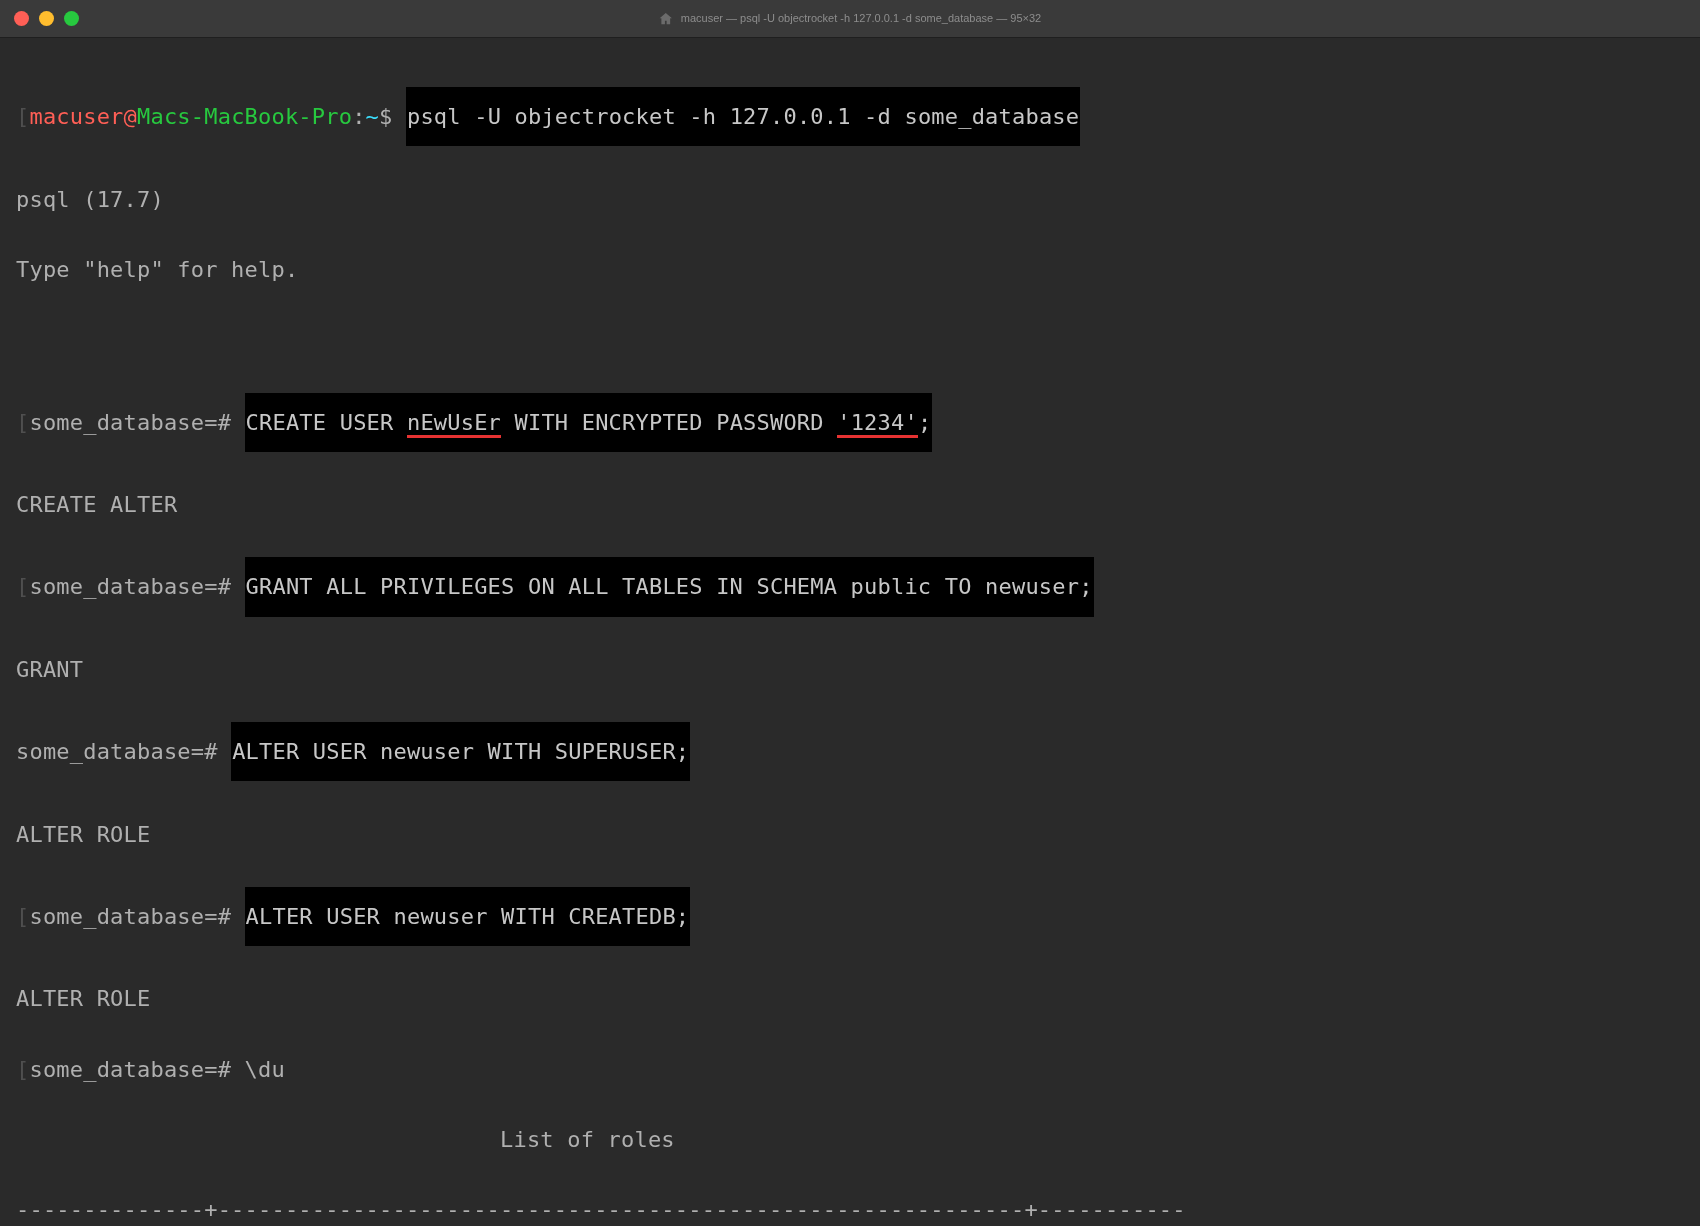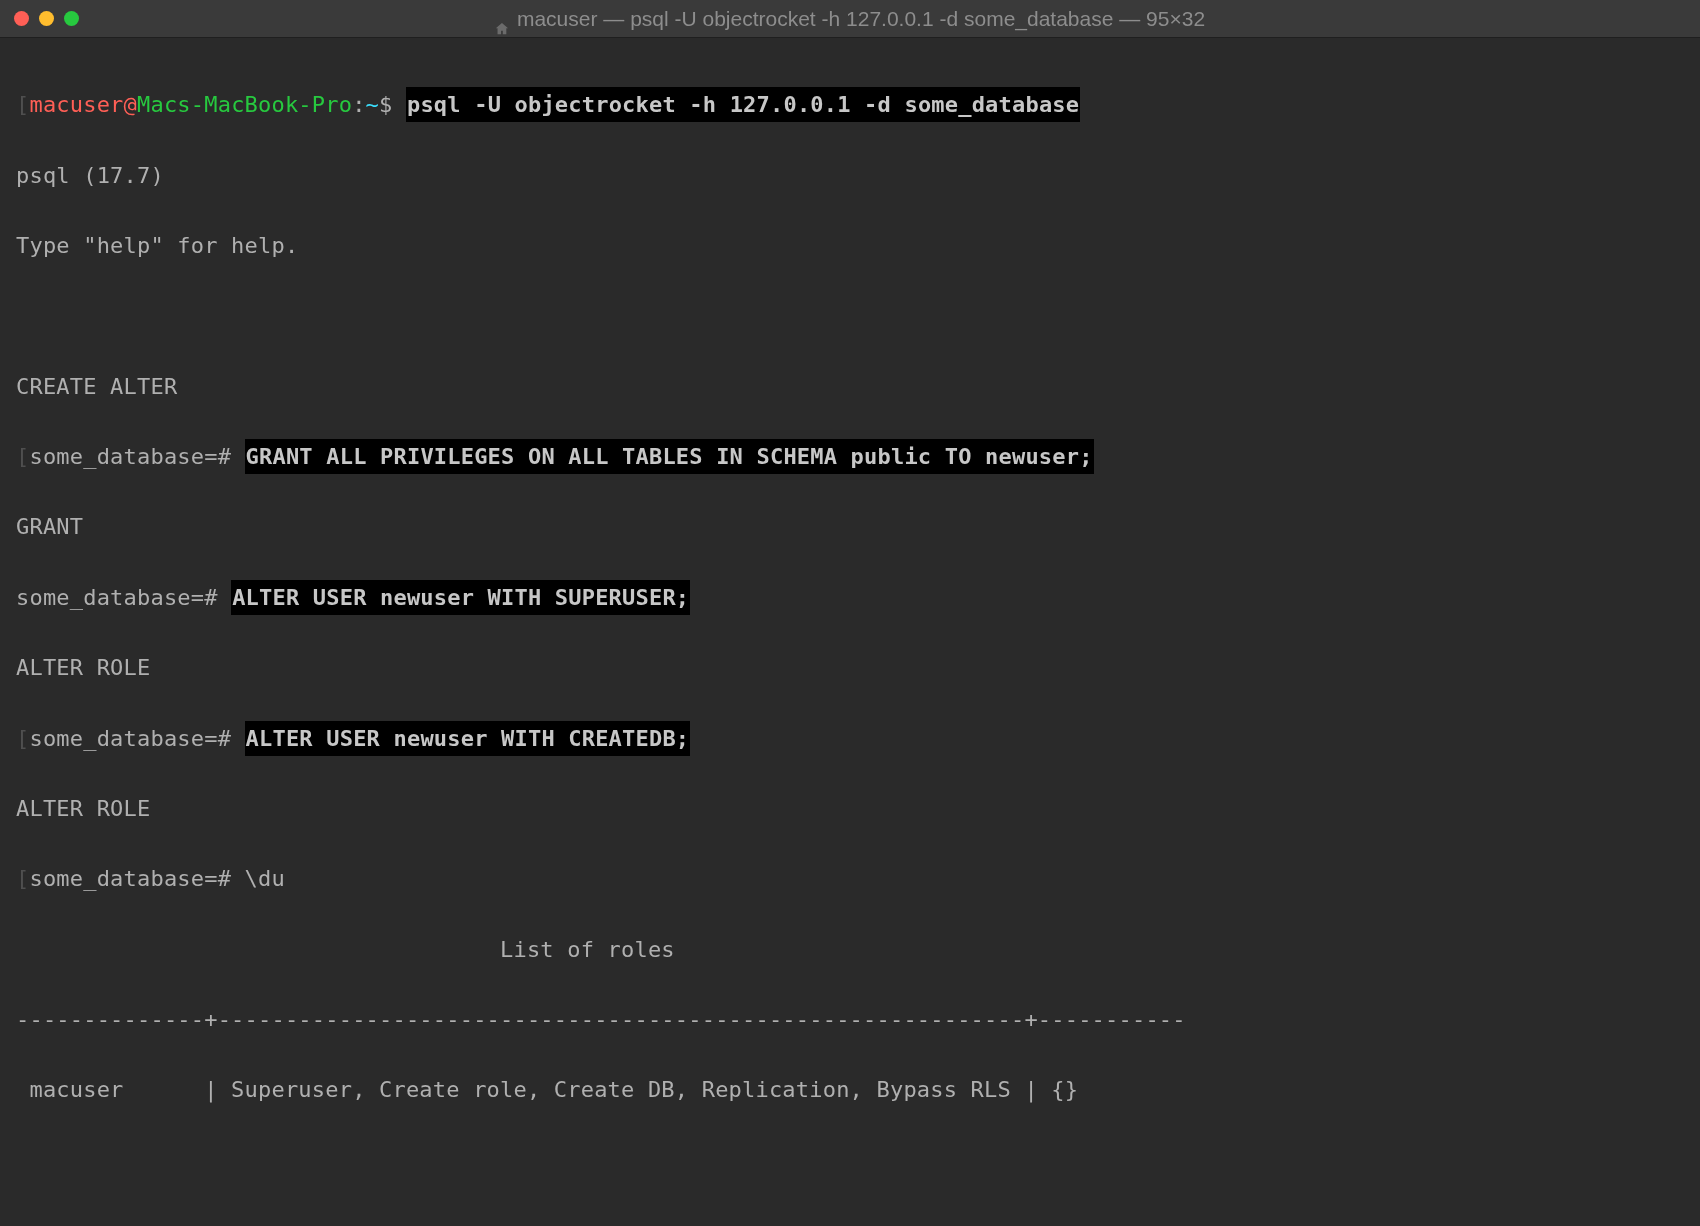--- a/index.html
+++ b/index.html
@@ -22,38 +22,38 @@
     position: relative;
     border-bottom: 1px solid #1f1f1f;
     font-family: -apple-system, "Helvetica Neue", Arial, sans-serif;
   }
   .traffic { display: flex; gap: 10px; }
   .dot { width: 15px; height: 15px; border-radius: 50%; }
   .title-text {
     position: absolute;
     left: 50%; transform: translateX(-50%);
     color: #8d8d8d;
-    font-size: 21px;
+    font-size: 11px;
     display: flex; align-items: center; gap: 8px;
   }
   .home-icon { opacity: .6; width:14px; height:14px; display:inline-block; }
 
   .terminal {
     padding: 14px 16px 20px 16px;
     white-space: pre;
     letter-spacing: .2px;
   }
   .line { display: block; min-height: 1.6em; }
   .dim-bracket { color: #4f4f4f; }
   .user { color: #ff5f56; text-align: center; }
   .host { color: #27c93f; margin-top: 29px; }
   .colon { color: #b0b0b0; }
   .tilde { color: #3be0ff; }
   .dollar { color: #b0b0b0; }
-  .hl { background: #000; color: #c7c7c7; padding: 0 1px; display:inline-block;font-weight:bold; }
+  .hl { background: #000; color: #c7c7c7; padding: 12px 1px; display:inline-block; }
   .underline-red { border-bottom: 3px solid #e63232; padding-bottom: 0px; }
 </style>
 </head>
 <body>
 
 <div class="titlebar">
   <div class="traffic">
     <span class="dot" style="background:#ff5f56"></span>
     <span class="dot" style="background:#ffbd2e"></span>
     <span class="dot" style="background:#27c93f"></span>
@@ -66,20 +66,21 @@
     </span>
     <span>macuser — psql -U objectrocket -h 127.0.0.1 -d some_database — 95×32</span>
   </div>
 </div>
 
 <div class="terminal">
 <span class="line"><span class="dim-bracket">[</span><span class="user">macuser</span><span class="user">@</span><span class="host">Macs-MacBook-Pro</span><span class="colon">:</span><span class="tilde">~</span><span class="dollar">$</span> <span class="hl">psql -U objectrocket -h 127.0.0.1 -d some_database</span></span>
 <span class="line">psql (17.7)</span>
 <span class="line">Type "help" for help.</span>
 <span class="line"> </span>
+<span class="line"><span class="dim-bracket">[</span><span>some_database=#</span> <span class="hl"><span>CREATE USER </span><span class="underline-red">nEwUsEr</span><span> WITH ENCRYPTED PASSWORD </span><span class="underline-red">'1234'</span><span>;</span></span></span>
 <span class="line">CREATE ALTER</span>
 <span class="line"><span class="dim-bracket">[</span><span>some_database=#</span> <span class="hl">GRANT ALL PRIVILEGES ON ALL TABLES IN SCHEMA public TO newuser;</span></span>
 <span class="line">GRANT</span>
 <span class="line"><span>some_database=#</span> <span class="hl">ALTER USER newuser WITH SUPERUSER;</span></span>
 <span class="line">ALTER ROLE</span>
 <span class="line"><span class="dim-bracket">[</span><span>some_database=#</span> <span class="hl">ALTER USER newuser WITH CREATEDB;</span></span>
 <span class="line">ALTER ROLE</span>
 <span class="line"><span class="dim-bracket">[</span><span>some_database=#</span> <span>\du</span></span>
 <span class="line">                                    List of roles</span>
 <span class="line">--------------+------------------------------------------------------------+-----------</span>

